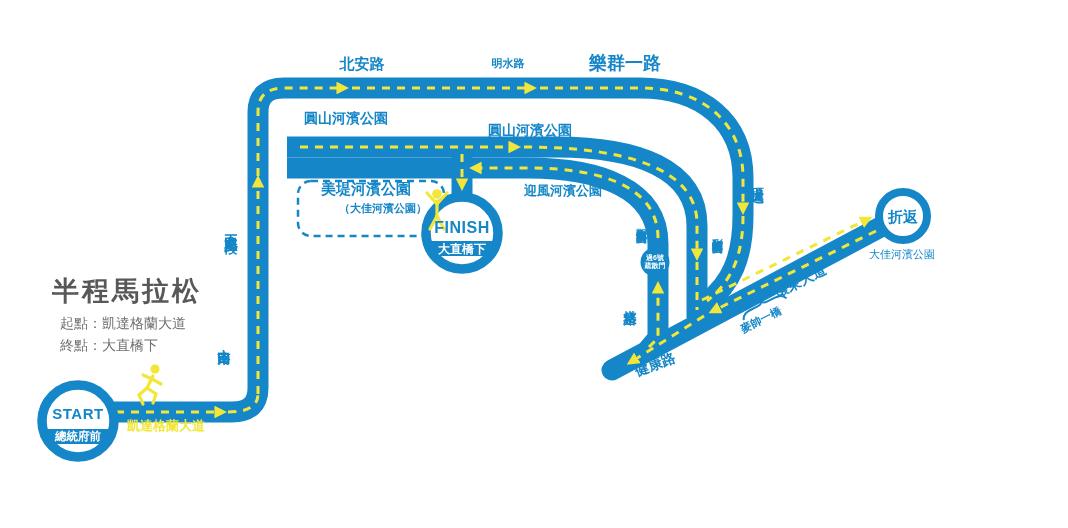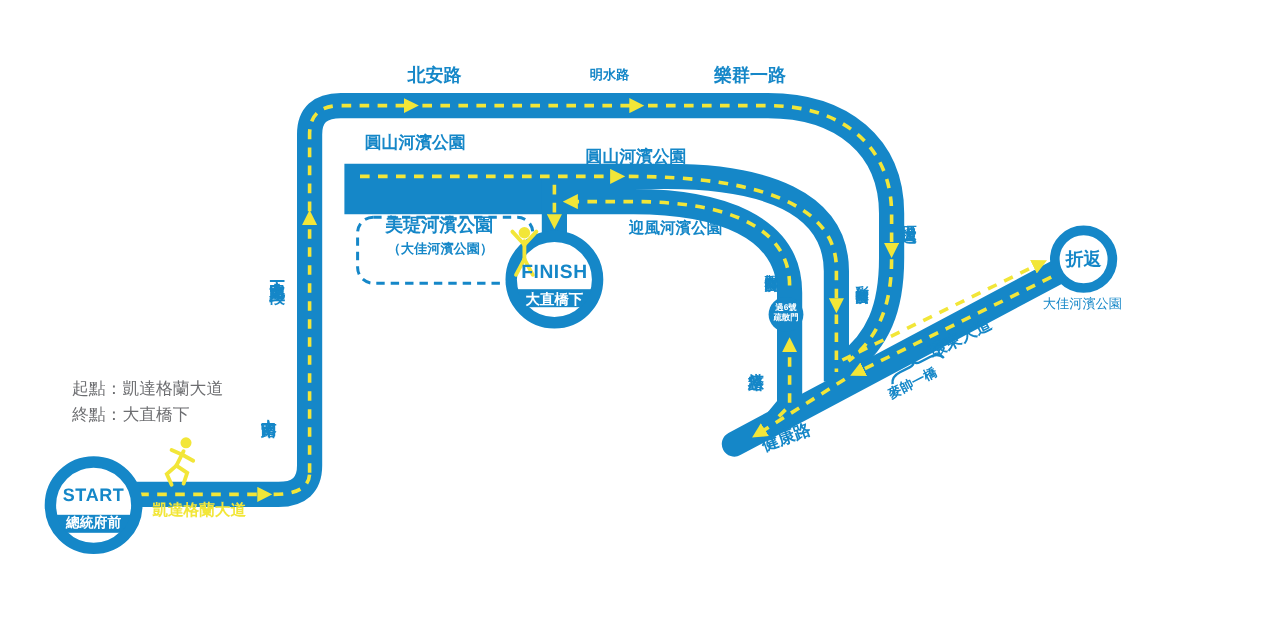--- a/index.html
+++ b/index.html
@@ -101,32 +101,33 @@
       <path d="M 437 204 L 447 193"></path>
       <path d="M 437 216 L 430 229"></path>
       <path d="M 437 216 L 444 229"></path>
     </g>
 
     <g transform="translate(762,303) rotate(-27)">
       <path d="M -24 7 Q -22 1 -14 1 L -5 1 Q 0 1 0 -3 Q 0 1 5 1 L 14 1 Q 22 1 24 7" fill="none" stroke="#1587c8" stroke-width="2"></path>
     </g>
   </svg>
 
+  <div class="titleblock" style="left:52px;top:278px;font-size:27px;font-weight:bold;letter-spacing:3px;">半程馬拉松</div>
   <div class="titleblock graysub" style="left:48px;top:316px;font-size:14px;">起點：凱達格蘭大道</div>
   <div class="titleblock graysub" style="left:48px;top:338px;font-size:14px;">終點：大直橋下</div>
 
   <div class="lbl" style="left:362px;top:63px;font-size:15px;">北安路</div>
   <div class="lbl" style="left:508px;top:63px;font-size:11px;">明水路</div>
-  <div class="lbl" style="left:625px;top:63px;font-size:15px;">樂群一路</div>
+  <div class="lbl" style="left:625px;top:63px;font-size:18px;">樂群一路</div>
   <div class="lbl" style="left:346px;top:118px;font-size:14px;">圓山河濱公園</div>
   <div class="lbl" style="left:530px;top:130px;font-size:14px;">圓山河濱公園</div>
   <div class="lbl" style="left:563px;top:190px;font-size:13px;">迎風河濱公園</div>
 
   <div class="lbl" style="left:366px;top:188px;font-size:15px;">美堤河濱公園</div>
-  <div class="lbl" style="left:367px;top:208px;font-size:11px;">（大佳河濱公園）</div>
+  <div class="lbl" style="left:383px;top:208px;font-size:11px;">（大佳河濱公園）</div>
 
   <div class="lbl yellow" style="left:166px;top:397px;font-size:13px;margin-top:28px;">凱達格蘭大道</div>
 
   <div class="lbl v" style="left:231px;top:228px;font-size:13px;">中山北路一至三段</div>
   <div class="lbl v" style="left:224px;top:341px;font-size:13px;">中山南路</div>
   <div class="lbl v" style="left:757px;top:178px;font-size:13.5px;">堤頂大道</div>
   <div class="lbl v" style="left:641px;top:222px;font-size:11px;">觀山河濱公園</div>
   <div class="lbl v" style="left:717px;top:232px;font-size:11px;">彩虹河濱公園</div>
   <div class="lbl v" style="left:630px;top:302px;font-size:13px;">塔悠路</div>
 

